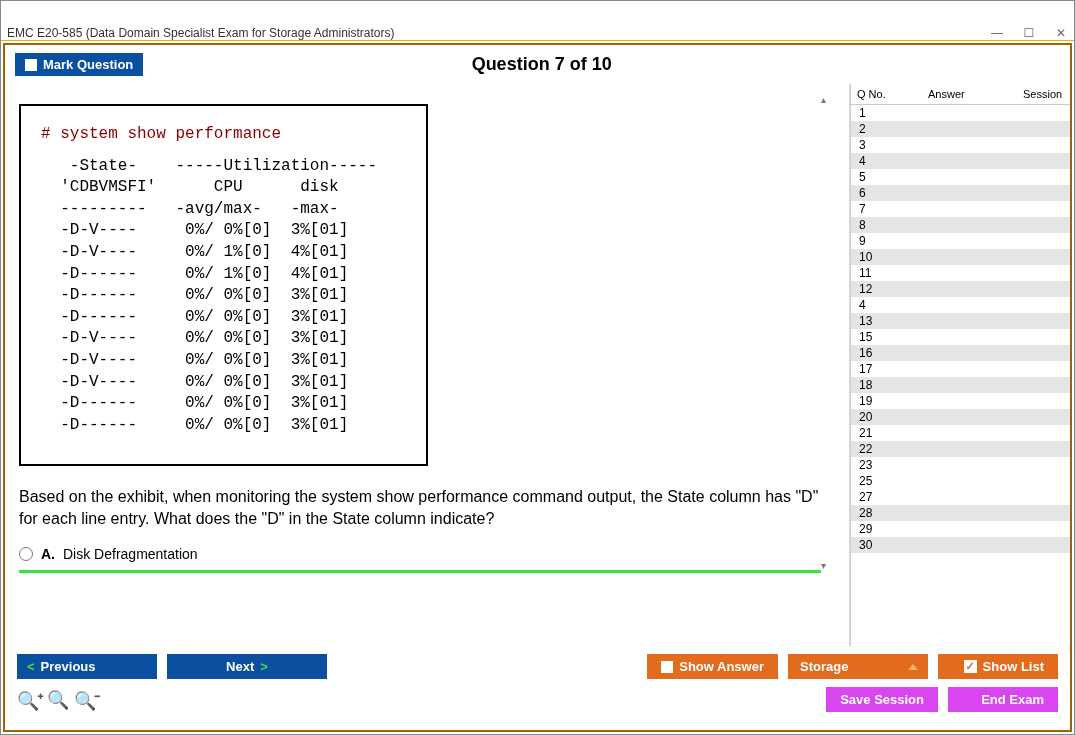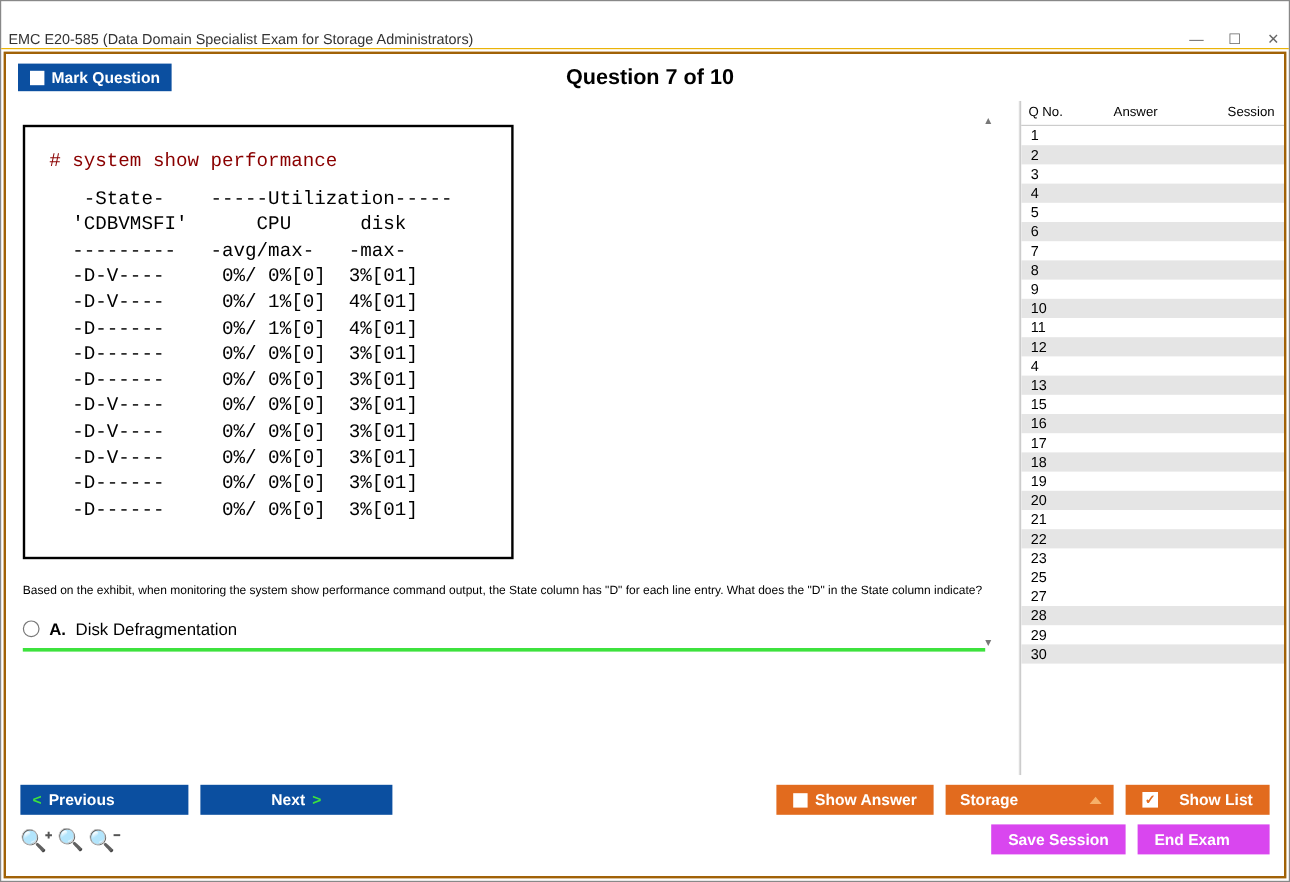--- a/index.html
+++ b/index.html
@@ -11,21 +11,21 @@
   .win-btn { width: 14px; text-align: center; cursor: default; }
   .content { flex: 1; border: 2px solid #a16207; margin: 2px; display: flex; flex-direction: column; position: relative; }
   .header-row { display: flex; align-items: center; padding: 8px 10px; }
   .mark-btn { background: #0b4fa0; color: #fff; padding: 4px 10px; font-weight: bold; display: inline-flex; align-items: center; gap: 6px; font-size: 13px; border: none; cursor: pointer; }
   .mark-btn .box { width: 12px; height: 12px; background: #fff; display: inline-block; }
   .qtitle { flex: 1; text-align: center; font-weight: bold; font-size: 18px; margin-left: -120px; }
   .body-row { flex: 1; display: flex; overflow: hidden; }
   .question-pane { flex: 1; padding: 8px 14px 8px 14px; overflow-y: auto; position: relative; border-right: 1px solid #ddd; }
   .exhibit { border: 2px solid #000; width: 409px; padding: 18px 20px 28px 20px; margin: 12px 0 20px 0; font-family: "Consolas","Courier New",monospace; font-size: 16px; line-height: 1.35; white-space: pre; }
   .exhibit .cmd { color: #8a0000; margin-bottom: 10px; display: block; }
-  .qtext { font-size: 10px; line-height: 1.35; margin-bottom: 16px; }
+  .qtext { font-size: 16px; line-height: 1.35; margin-bottom: 16px; }
   .answer-row { display: flex; align-items: center; gap: 8px; font-size: 14px; margin-bottom: 8px; }
   .radio { width: 14px; height: 14px; border: 1px solid #777; border-radius: 50%; display:inline-block; }
   .greenbar { height: 3px; background: #3de23d; margin-top: 8px; }
   .nav-pane { width: 220px; display: flex; flex-direction: column; border-left: 1px solid #ccc; }
   .nav-head { display: flex; font-size: 11px; border-bottom: 1px solid #ccc; padding: 2px 0; gap: 25px; }
   .nav-head div { padding: 2px 6px; }
   .nav-head .c1 { width: 46px; }
   .nav-head .c2 { width: 70px; }
   .nav-head .c3 { flex:1; }
   .nav-list { flex: 1; overflow-y: auto; position: relative; }
@@ -37,21 +37,21 @@
   .nav-row .n1 { width: 46px; padding-left: 8px; }
   .footer { padding: 8px 12px 10px 12px; }
   .footer-row { display: flex; align-items: center; gap: 10px; margin-bottom: 8px; }
   .btn { color: #fff; padding: 5px 14px; font-weight: bold; font-size: 13px; display: inline-flex; align-items: center; gap: 6px; border: none; cursor: pointer; }
   .btn.blue { background: #0b4fa0; }
   .btn.orange { background: #e26b1e; }
   .btn.dark { background: #d946ef; }
   .chev { font-weight: bold; }
   .chev.green { color: #3de23d; }
   .spacer { flex: 1; }
-  .footer-row .btn { min-width: 110px; justify-content: space-between; }
+  .footer-row .btn { min-width: 110px; justify-content: flex-end; }
   .footer-row .btn.prev { min-width: 140px; justify-content: flex-start; padding-left:10px;}
   .footer-row .btn.next { min-width: 160px; justify-content: center; }
   .footer-row .btn.review { min-width: 140px; justify-content: flex-start; padding-left:12px; position:relative;}
   .footer-row .btn.review::after { content:""; position:absolute; right:10px; top:50%; margin-top:-3px; border-left:5px solid transparent; border-right:5px solid transparent; border-bottom:6px solid #f6b069;}
   .footer-row .btn.showlist { min-width: 120px; }
   .checkbox { width:13px; height:13px; background:#fff; color:#e26b1e; display:inline-flex; align-items:center; justify-content:center; font-size:11px; font-weight:bold;}
   .sqbox { width:12px; height:12px; background:#fff; display:inline-block;}
   .zoom-row { display:flex; gap:6px; align-items:center; color:#555; font-size:18px; }
   .zoom-btn { cursor:pointer; font-weight:bold; letter-spacing:-2px;}
   .scroll-arrows { width:14px; display:flex; flex-direction:column; justify-content:space-between; color:#777; font-size:10px; padding:2px 0;}

